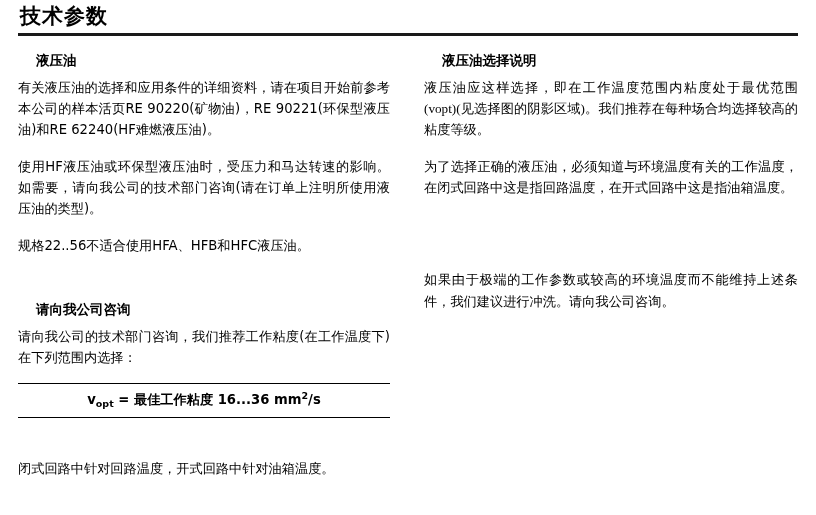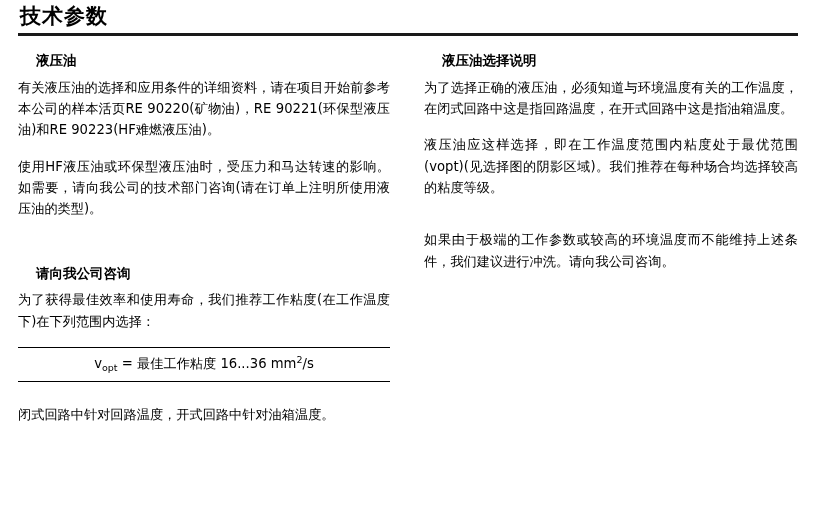--- a/index.html
+++ b/index.html
@@ -33,44 +33,45 @@
     margin: 0 0 16px 0;
   }
   .columns {
     display: flex;
     gap: 34px;
   }
   .col {
     width: 370px;
   }
   .col-left { width: 372px; }
-  .col-right { width: 374px; }
+  .col-right { width: 374px; font-family: Liberation Serif, serif; }
   h2.sec {
     font-size: 13.5px;
     font-weight: bold;
     margin: 0 0 7px 18px;
     line-height: 1.3;
   }
   p.para {
     font-size: 13.2px;
     line-height: 1.62;
     margin: 0 0 15px 0;
     text-align: justify;
     text-justify: inter-ideograph;
   }
-  p.para.last { margin-bottom: 0; }
+  p.para.last { margin-bottom: 0; margin-top: 40px; }
   .gap-sm { height: 8px; }
   .gap-lg { height: 30px; }
   .formula-box {
     border-top: 1.5px solid #000;
     border-bottom: 1.5px solid #000;
     padding: 7px 0 8px 0;
     margin: 3px 0 22px 0;
     text-align: center;
     font-size: 13.2px;
+    font-weight: bold;
   }
   .formula-box .vopt {
     font-style: normal;
   }
   sub {
     font-size: 9.5px;
     vertical-align: baseline;
     position: relative;
     top: 3px;
   }
@@ -88,43 +89,44 @@
 <div class="page">
 
   <div class="doc-title">技术参数</div>
   <div class="title-rule"></div>
 
   <div class="columns">
 
     <div class="col col-left">
 
       <h2 class="sec">液压油</h2>
-      <p class="para">有关液压油的选择和应用条件的详细资料，请在项目开始前参考本公司的样本活页RE 90220(矿物油)，RE 90221(环保型液压油)和RE 90223(HF难燃液压油)。</p>
+      <p class="para">有关液压油的选择和应用条件的详细资料，请在项目开始前参考本公司的样本活页RE 90220(矿物油)，RE 90221(环保型液压油)和RE 62240(HF难燃液压油)。</p>
       <p class="para">使用HF液压油或环保型液压油时，受压力和马达转速的影响。 如需要，请向我公司的技术部门咨询(请在订单上注明所使用液压油的类型)。</p>
+      <p class="para">规格22..56不适合使用HFA、HFB和HFC液压油。</p>
 
       <div class="gap-lg"></div>
 
       <h2 class="sec">请向我公司咨询</h2>
-      <p class="para">为了获得最佳效率和使用寿命，我们推荐工作粘度(在工作温度下)在下列范围内选择：</p>
+      <p class="para">请向我公司的技术部门咨询，我们推荐工作粘度(在工作温度下)在下列范围内选择：</p>
 
       <div class="formula-box">
         <span class="vopt nowrap"><span>v</span><sub>opt</sub></span>
         <span>=</span>
         <span>最佳工作粘度 16...36 mm</span><sup>2</sup><span>/s</span>
       </div>
 
       <p class="para last">闭式回路中针对回路温度，开式回路中针对油箱温度。</p>
 
     </div>
 
     <div class="col col-right">
 
       <h2 class="sec">液压油选择说明</h2>
+      <p class="para">液压油应这样选择，即在工作温度范围内粘度处于最优范围(vopt)(见选择图的阴影区域)。我们推荐在每种场合均选择较高的粘度等级。</p>
       <p class="para">为了选择正确的液压油，必须知道与环境温度有关的工作温度，在闭式回路中这是指回路温度，在开式回路中这是指油箱温度。</p>
-      <p class="para">液压油应这样选择，即在工作温度范围内粘度处于最优范围(vopt)(见选择图的阴影区域)。我们推荐在每种场合均选择较高的粘度等级。</p>
 
       <div class="gap-sm"></div>
 
 
       <div class="gap-sm"></div>
 
       <p class="para last">如果由于极端的工作参数或较高的环境温度而不能维持上述条件，我们建议进行冲洗。请向我公司咨询。</p>
 
     </div>
 

